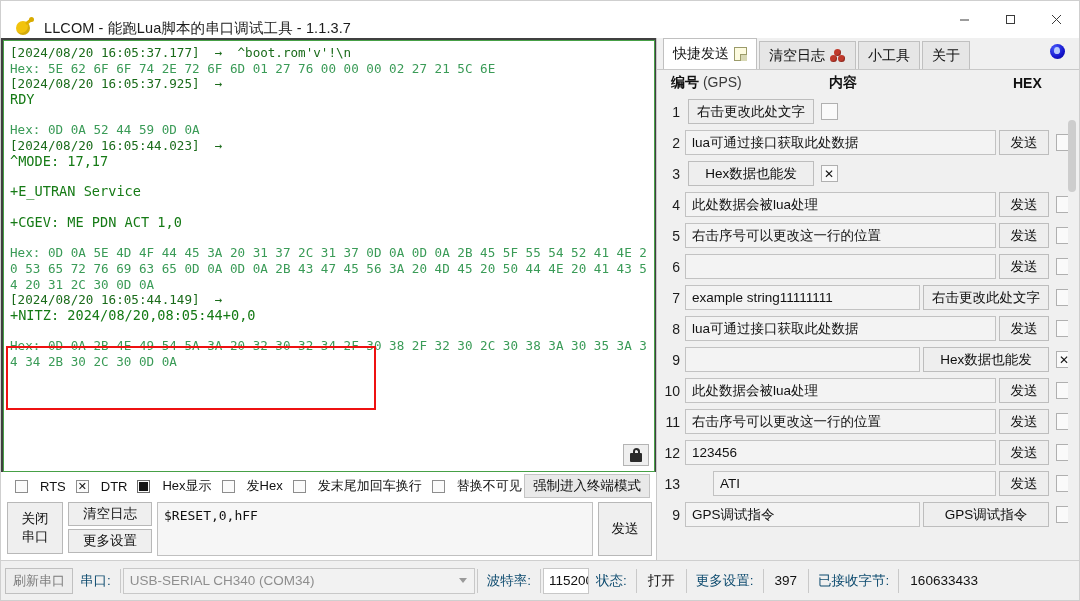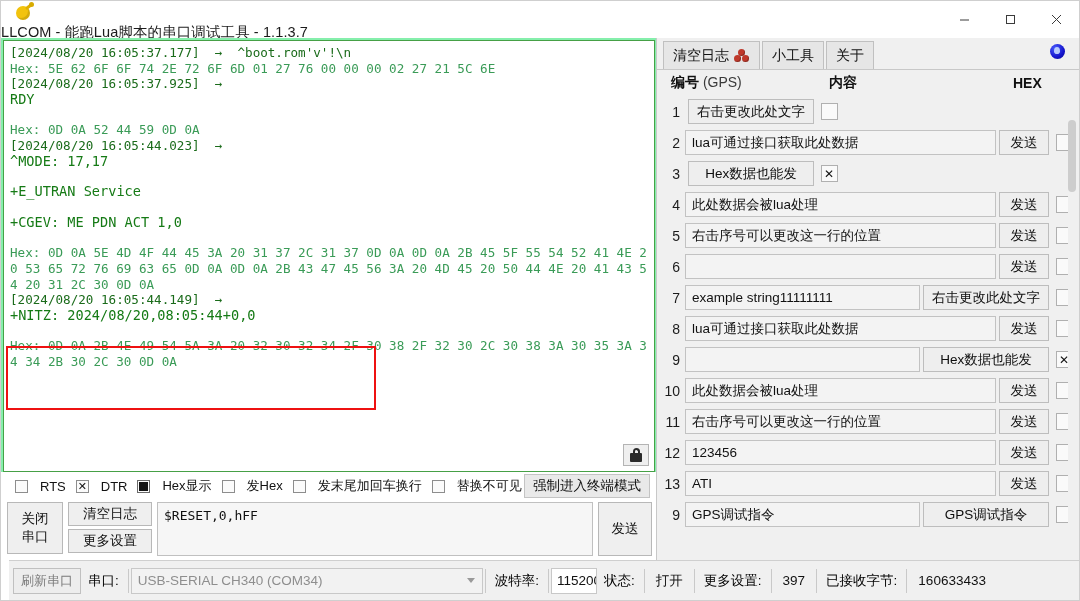--- a/index.html
+++ b/index.html
@@ -8,33 +8,33 @@
     width:1080px; height:601px;
     font-family:"Liberation Sans","DejaVu Sans",sans-serif;
     font-size:13px;
     background:#ffffff;
     overflow:hidden;
     -webkit-font-smoothing:antialiased;
   }
   .window { width:1080px; height:601px; position:relative; background:#ffffff; border:1px solid #cfcfcf; }
 
   
-  .titlebar { height:37px; display:flex; align-items:flex-start; background:#ffffff; position:relative;flex-direction:column; }
+  .titlebar { height:37px; display:flex; align-items:flex-end; background:#ffffff; position:relative; }
   .app-icon { width:22px; height:22px; margin-left:13px; margin-right:8px; position:relative; flex:0 0 auto; }
   .app-icon .ball { position:absolute; width:14px; height:14px; border-radius:50%; background:#f2c30d; left:2px; top:5px; box-shadow:inset -2px -2px 0 rgba(0,0,0,.12); }
   .app-icon .stick { position:absolute; width:8px; height:3px; background:#e0b000; transform:rotate(-38deg); left:11px; top:4px; border-radius:2px; }
   .app-icon .dot { position:absolute; width:5px; height:5px; border-radius:50%; background:#d8ab00; left:15px; top:1px; }
   .title-text { font-size:14.5px; color:#1b1b1b; letter-spacing:.1px; }
   .win-buttons { position:absolute; right:0; top:0; height:37px; display:flex; }
   .win-btn { width:46px; height:37px; display:flex; align-items:center; justify-content:center; color:#3b3b3b; }
   .win-btn svg { display:block; }
 
   
   .body-area { position:absolute; left:0; top:37px; right:0; bottom:40px; display:flex; }
-  .left-pane { width:655px; flex:0 0 655px; position:relative; background:#86efac; display:flex; flex-direction:column; }
+  .left-pane { width:655px; flex:0 0 655px; position:relative; background:#404040; display:flex; flex-direction:column; }
   .right-pane { flex:1 1 auto; position:relative; background:#f0f0f0; border-left:1px solid #c8c8c8; }
 
   
   .log-wrap { position:relative; margin:2px 1px 0 2px; flex:1 1 auto; border:1px solid #46a046; background:#ffffff; overflow:hidden; }
   .log {
     position:absolute; inset:0; padding:4px 5px 2px 6px;
     font-family:"DejaVu Sans Mono","Liberation Mono",monospace;
     font-size:12.6px; line-height:15.6px; white-space:pre-wrap; word-break:break-all;
     overflow:hidden;
   }
@@ -95,23 +95,23 @@
   .row-no { width:22px; text-align:right; padding-right:5px; font-size:14px; color:#1b1b1b; flex:0 0 auto; }
   .row-input { height:25px; border:1px solid #c2c2c2; background:#f3f3f3; font-size:13.5px; color:#111; padding:0 6px; display:flex; align-items:center; overflow:hidden; white-space:nowrap; }
   .row-btn { height:25px; border:1px solid #bdbdbd; background:#eeeeee; font-size:13.5px; color:#0e0e0e; display:flex; align-items:center; justify-content:center; margin-left:3px; white-space:nowrap; flex:0 0 auto; }
   .row-hex { width:30px; display:flex; align-items:center; justify-content:center; flex:0 0 auto; }
   .hx { width:17px; height:17px; border:1px solid #b0b0b0; background:#fafafa; display:flex; align-items:center; justify-content:center; font-size:12px; font-weight:bold; color:#111; }
   .hx.on::after { content:"✕"; }
   .scrollbar { position:absolute; right:3px; top:82px; bottom:8px; width:8px; background:#f0f0f0; }
   .scrollbar .thumb { position:absolute; left:0; top:0; width:8px; height:72px; background:#cdcdcd; border-radius:4px; }
 
   
-  .statusbar { position:absolute; left:8px; right:0; bottom:0; height:40px; background:#f0f0f0; border-top:1px solid #cfcfcf; display:flex; align-items:center; padding:0 4px; gap:0; }
+  .statusbar { position:absolute; left:0; right:0; bottom:0; height:40px; background:#f0f0f0; border-top:1px solid #cfcfcf; display:flex; align-items:center; padding:0 4px; gap:0; }
   .sb-btn { height:26px; padding:0 7px; border:1px solid #c0c0c0; background:#ededed; font-size:13px; color:#7a7a7a; display:flex; align-items:center; }
-  .sb-lbl { font-size:13.5px; color:#000000; padding:0 7px; white-space:nowrap; }
+  .sb-lbl { font-size:13.5px; color:#0c4a6e; padding:0 7px; white-space:nowrap; }
   .sep { width:1px; height:24px; background:#c9c9c9; margin:0 2px; }
   .sb-combo { width:352px; height:26px; border:1px solid #c8c8c8; background:#f2f2f2; display:flex; align-items:center; padding:0 6px; font-size:13.5px; color:#8e8e8e; position:relative; }
   .sb-combo .caret { position:absolute; right:7px; top:9px; width:0; height:0; border-left:4px solid transparent; border-right:4px solid transparent; border-top:5px solid #9a9a9a; }
   .sb-field { height:26px; min-width:46px; border:1px solid #c8c8c8; background:#ffffff; display:flex; align-items:center; justify-content:center; padding:0 5px; font-size:13.5px; color:#111; overflow:hidden; }
   .sb-val { font-size:13.5px; color:#111; padding:0 9px; white-space:nowrap; }
 </style>
 </head>
 <body>
 
 <div class="window">
@@ -196,20 +196,24 @@
           <div class="btn btn-small">更多设置</div>
         </div>
         <div class="send-text">$RESET,0,hFF</div>
         <div class="btn btn-send-big">发送</div>
       </div>
 
     </div>
 
     <div class="right-pane">
       <div class="tabs" id="tab-strip">
+        <div class="tab active">
+            <span>快捷发送</span>
+            <span class="note-ico"></span>
+          </div>
           <div class="tab">
             <span>清空日志</span>
             <span class="mol-ico">
               <i></i>
               <i></i>
               <i></i>
             </span>
           </div>
           <div class="tab">
             <span>小工具</span>
@@ -319,21 +323,21 @@
           <div class="row">
             <div class="row-no">12</div>
             <div class="row-input" style="width: 314px;">123456</div>
             <div class="row-btn" style="width: 50px;">发送</div>
             <div class="row-hex">
               <span class="hx"></span>
             </div>
           </div>
           <div class="row">
             <div class="row-no">13</div>
-            <div class="row-input" style="width: 314px;">ATI</div>
+            <div class="row-input" style="width: 314px; margin-left: 28px;">ATI</div>
             <div class="row-btn" style="width: 50px;">发送</div>
             <div class="row-hex">
               <span class="hx"></span>
             </div>
           </div>
           <div class="row">
             <div class="row-no">9</div>
             <div class="row-input" style="width: 238px;">GPS调试指令</div>
             <div class="row-btn" style="width: 126px;">GPS调试指令</div>
             <div class="row-hex">

